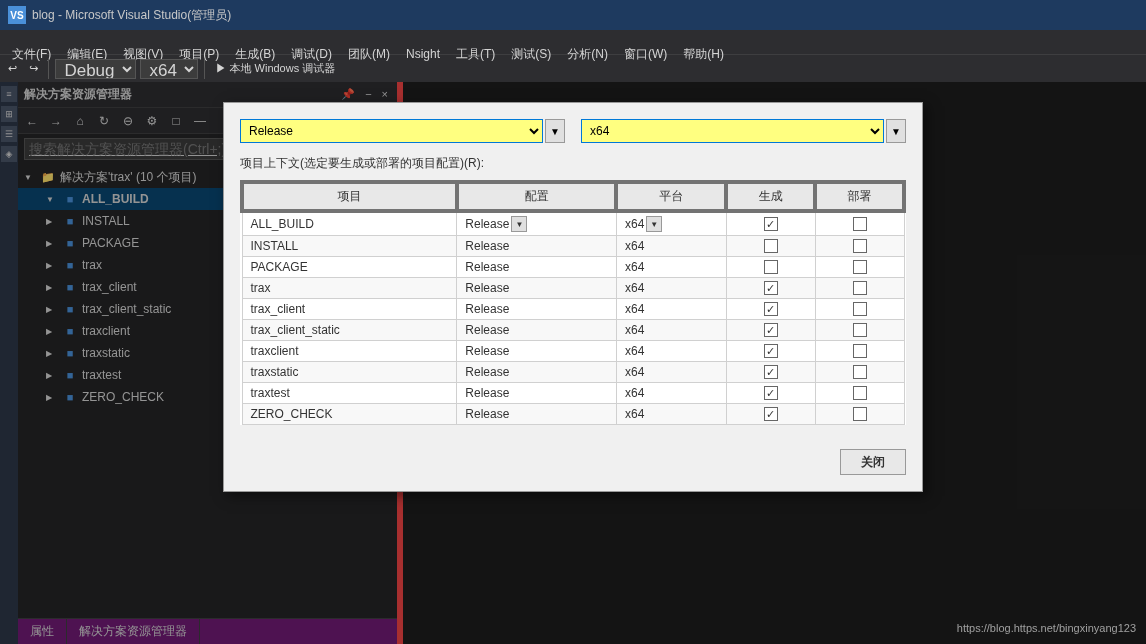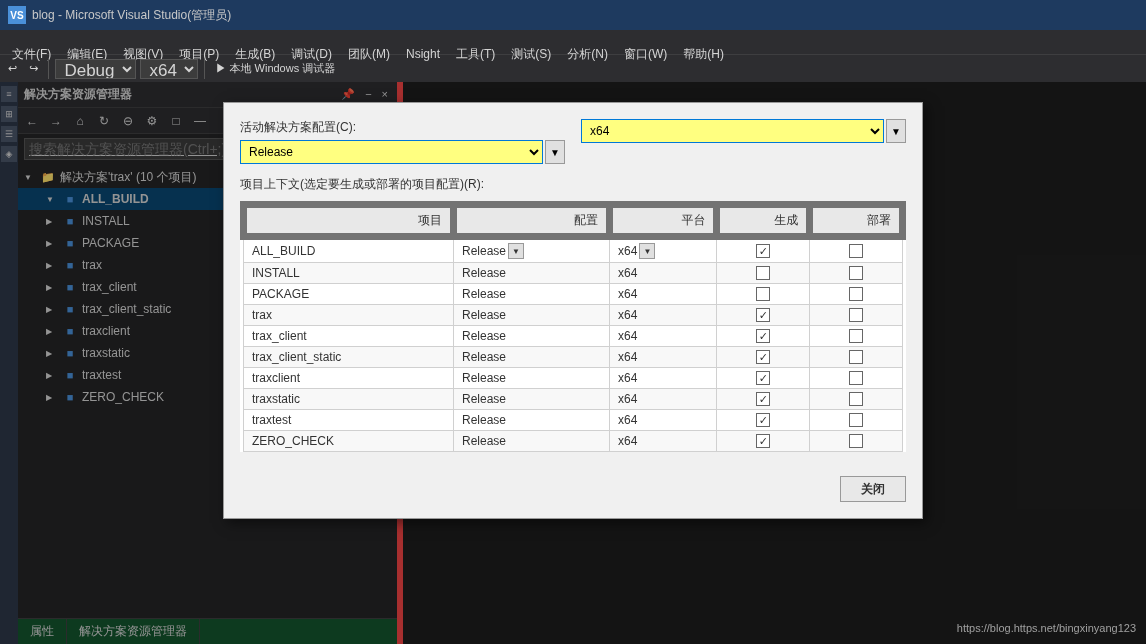--- a/index.html
+++ b/index.html
@@ -205,21 +205,21 @@
       width: 16px;
       height: 16px;
       display: flex;
       align-items: center;
       justify-content: center;
       font-size: 11px;
     }
 
     .bottom-tabs {
       height: 26px;
-      background: #14532d;
+      background: #701a75;
       display: flex;
       align-items: center;
       border-top: 1px solid #3e3e40;
     }
     .bottom-tab {
       padding: 0 12px;
       height: 100%;
       display: flex;
       align-items: center;
       color: #d4d4d4;
@@ -335,23 +335,23 @@
     
     .project-table {
       width: 100%;
       border-collapse: collapse;
       border: 1px solid #aaa;
       background: white;
       font-size: 12px;
     }
     .project-table th {
       background: #e8e8e8;
-      border: 7px solid #737373;
+      border: 4px solid #737373;
       padding: 4px 8px;
-      text-align: right;
+      text-align: center;
       color: #333;
       font-weight: normal;
     }
     .project-table td {
       border: 1px solid #d0d0d0;
       padding: 3px 8px;
       color: #333;
     }
     .project-table tr:nth-child(even) { background: #f8f8f8; }
 
@@ -580,21 +580,20 @@
     </div>
   </div>
 
   <div class="right-area"></div>
 
   <div class="modal-overlay">
     <div class="dialog">
       <div class="dialog-body">
         <div class="config-row">
           <div class="config-group">
-            <label class="config-label">活动解决方案配置(C):</label>
             <div class="config-select-row">
               <select class="config-select">
                 <option value="Release">Release</option>
               </select>
               <div class="config-select-btn">▼</div>
             </div>
           </div>
           <div class="config-group">
             <div class="config-select-row">
               <select class="config-select">

